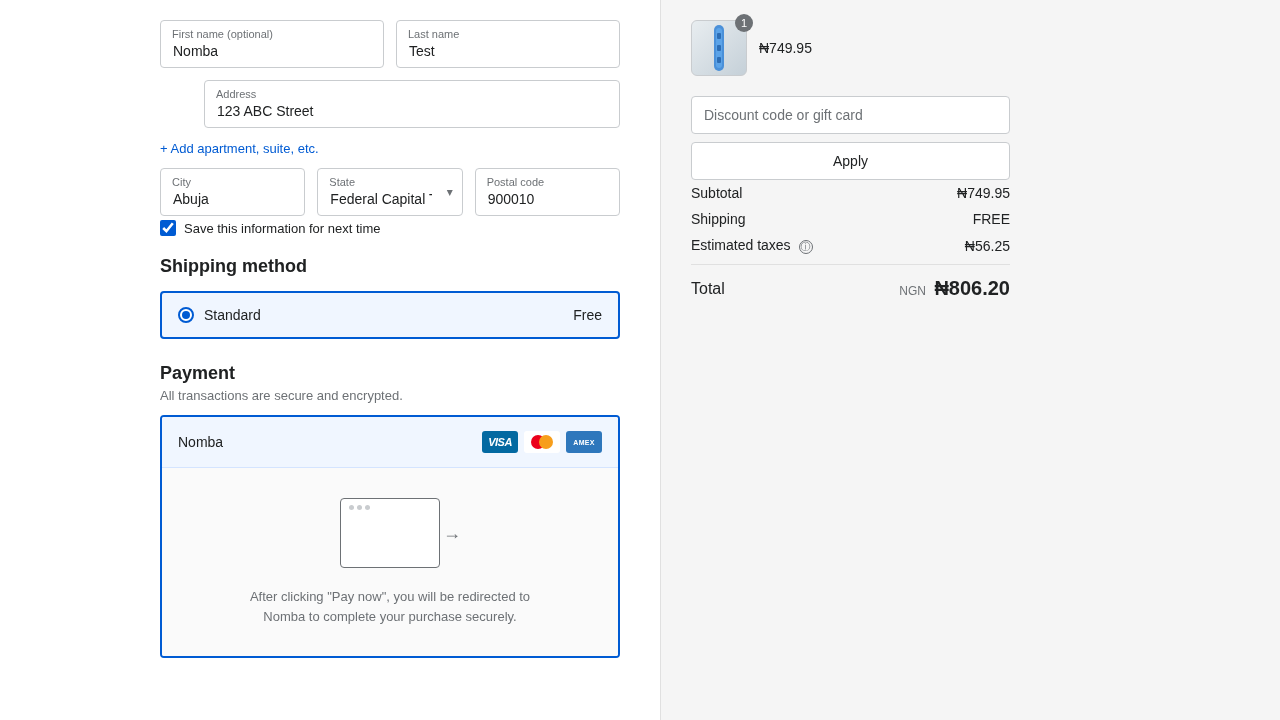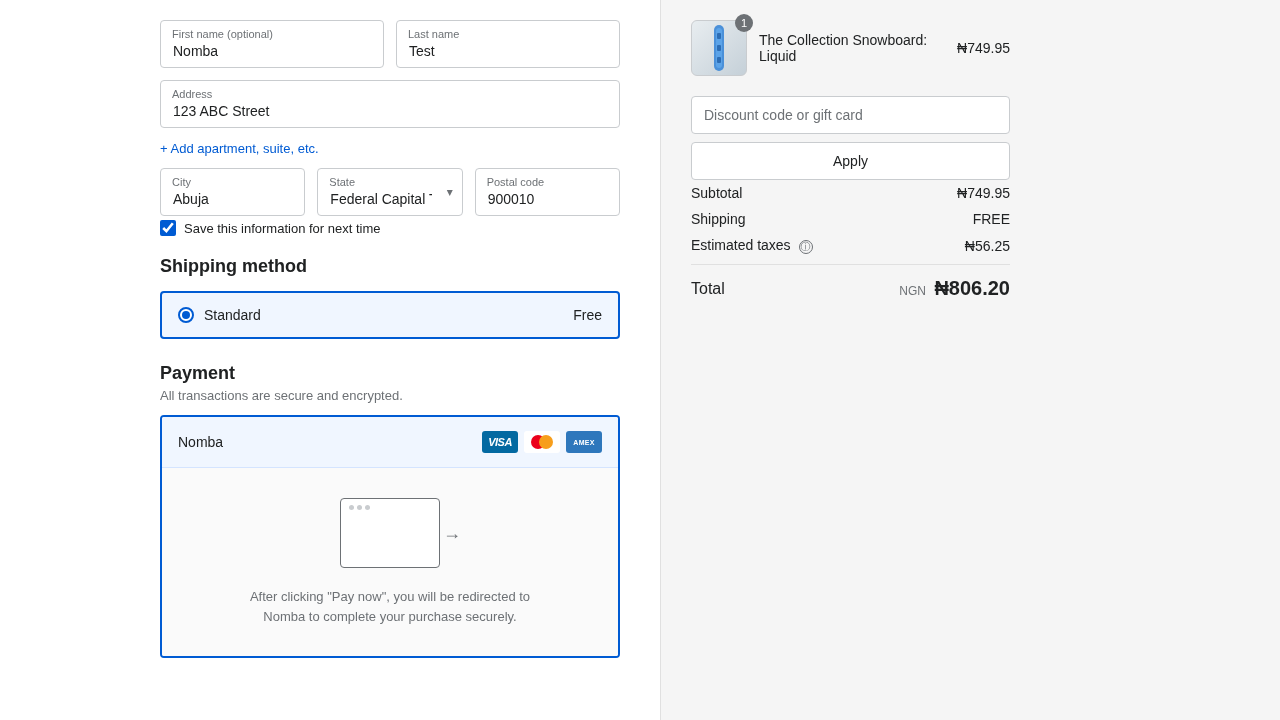--- a/index.html
+++ b/index.html
@@ -49,20 +49,21 @@
       padding: 22px 12px 8px;
       font-size: 14px;
       color: #202223;
       background: #fff;
       width: 100%;
       outline: none;
     }
 
     .address-full {
       margin-bottom: 12px;
+      margin-left: 44px;
     }
     .address-full .field-group {
       width: 100%;
     }
 
     .add-apartment {
       color: #005bd3;
       font-size: 13px;
       cursor: pointer;
       margin-bottom: 12px;
@@ -526,23 +527,20 @@
         <svg class="snowboard-svg" viewBox="0 0 30 50" xmlns="http://www.w3.org/2000/svg">
           <rect x="10" y="2" width="10" height="46" rx="5" fill="#4a90d9"></rect>
           <rect x="12" y="5" width="6" height="40" rx="3" fill="#5ba3e8"></rect>
           <rect x="13" y="10" width="4" height="6" rx="1" fill="#2c6db5"></rect>
           <rect x="13" y="22" width="4" height="6" rx="1" fill="#2c6db5"></rect>
           <rect x="13" y="34" width="4" height="6" rx="1" fill="#2c6db5"></rect>
         </svg>
       </div>
       <div class="badge">1</div>
     </div>
-    <div class="product-info">
-      <div class="product-name">The Collection Snowboard: Liquid</div>
-    </div>
     <div class="product-price">₦749.95</div>
   </div>
 
   <div class="discount-row">
     <input class="discount-input" type="text" placeholder="Discount code or gift card" style="">
     <button class="apply-button">Apply</button>
   </div>
 
   <div class="summary-line">
     <span class="summary-label">Subtotal</span>

